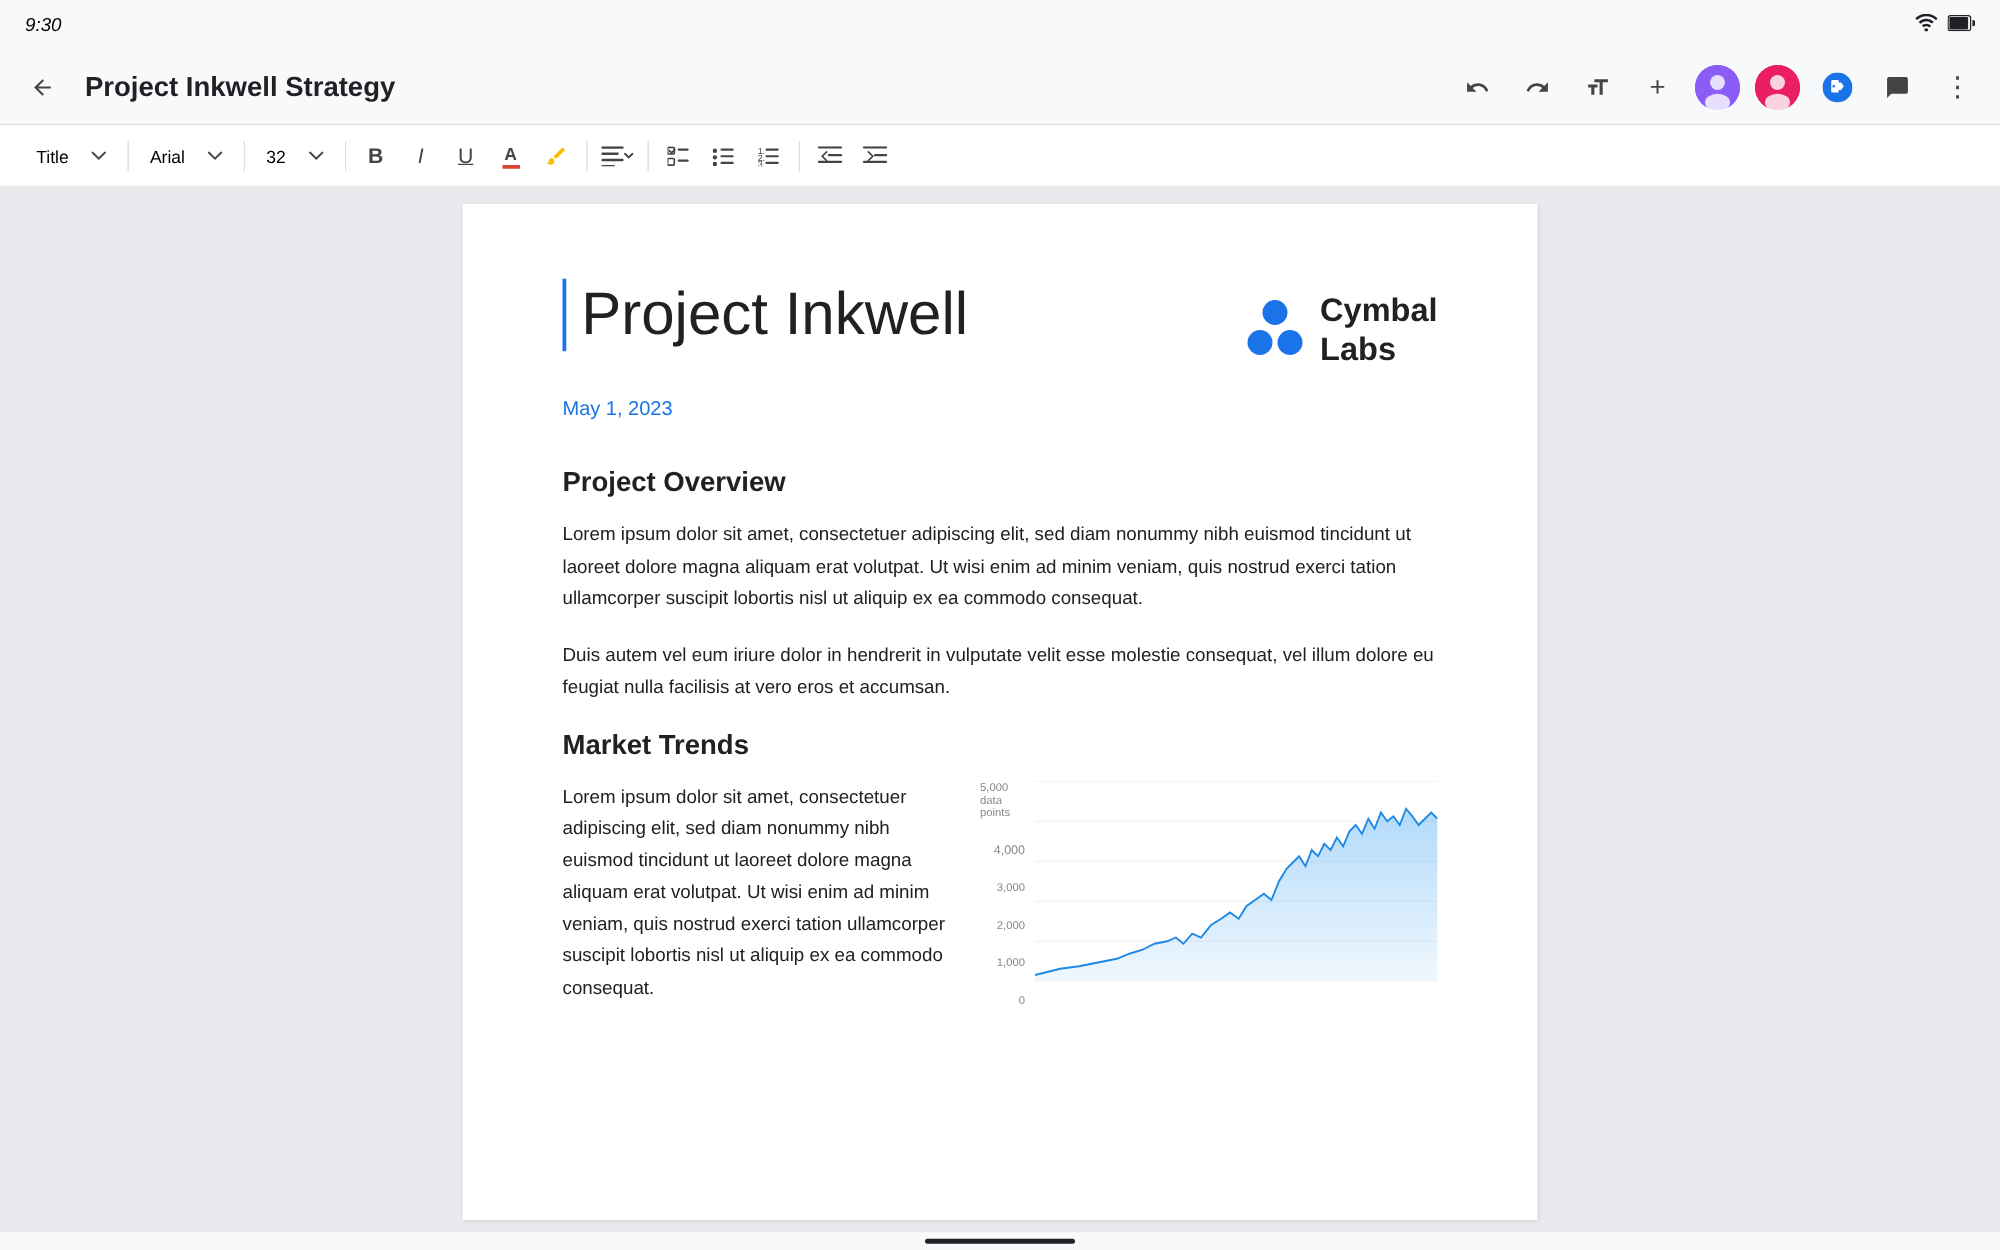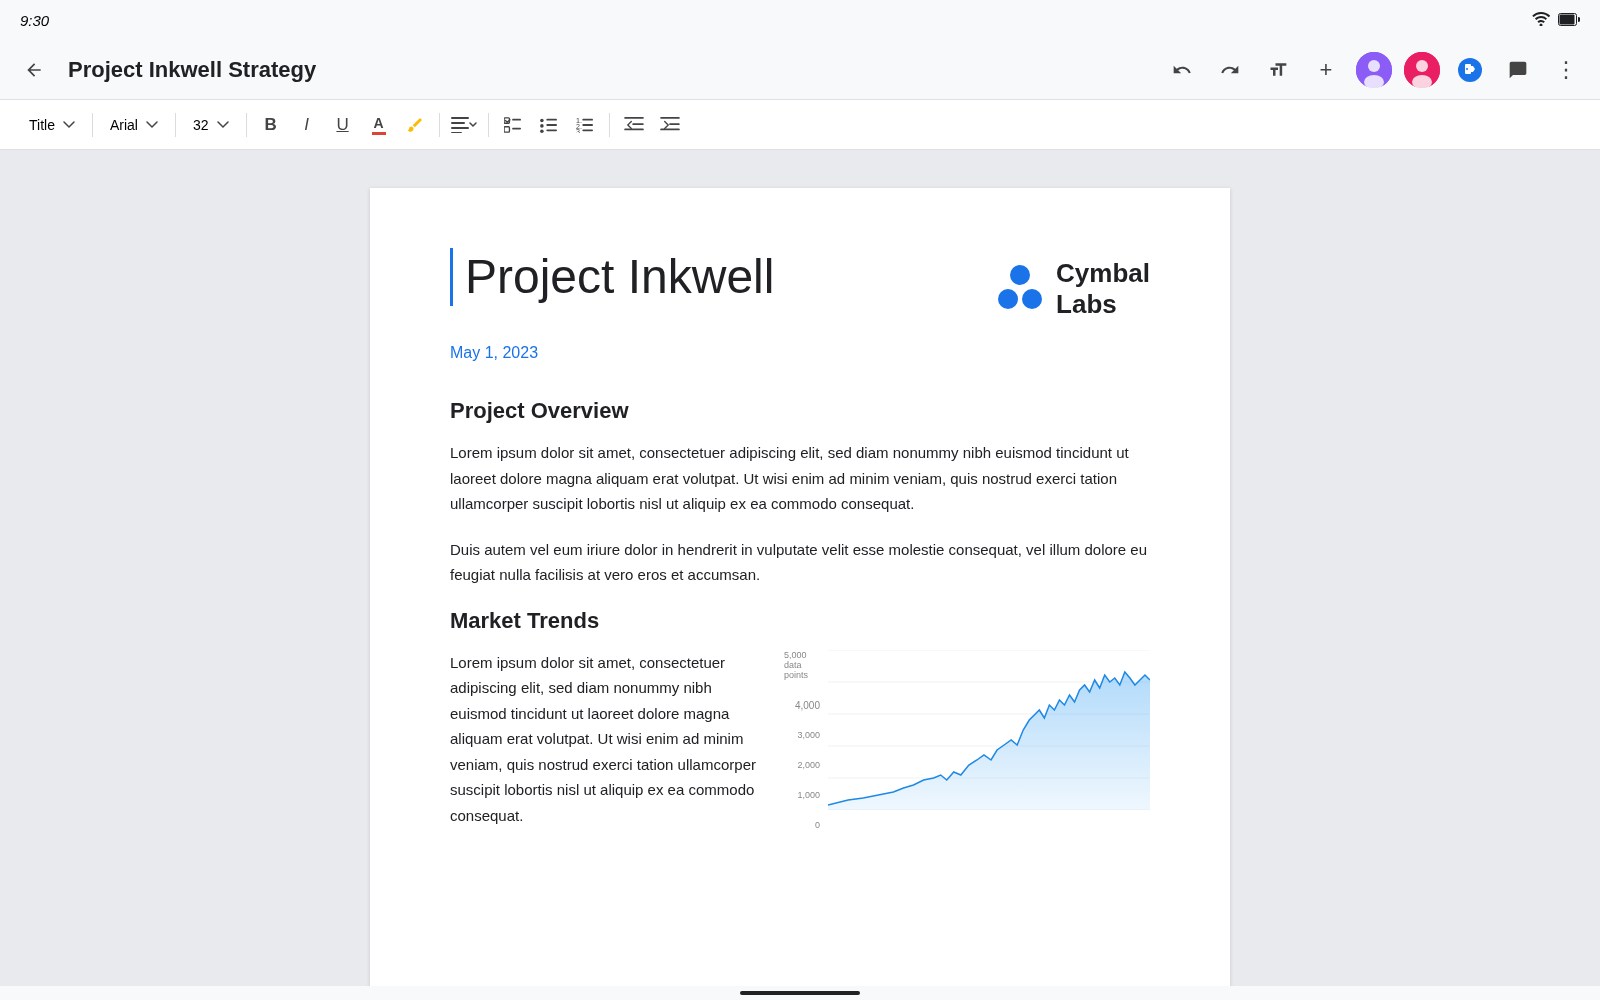--- a/index.html
+++ b/index.html
@@ -91,21 +91,21 @@
     .format-select {
       height: 32px;
       border: 1px solid transparent;
       background: transparent;
       border-radius: 4px;
       padding: 0 8px;
       font-size: 14px;
       cursor: pointer;
       display: flex;
       align-items: center;
-      gap: 8px;
+      gap: 18px;
     }
     .format-divider {
       width: 1px;
       height: 24px;
       background: #dadce0;
       margin: 0 4px;
     }
     .format-btn {
       width: 32px;
       height: 32px;
@@ -122,21 +122,21 @@
     .format-btn.bold { font-weight: 900; font-size: 17px; }
     .format-btn.italic { font-style: italic; font-size: 17px; }
 
     
     .doc-area {
       flex: 1;
       background: #e8eaed;
       overflow-y: auto;
       display: flex;
       justify-content: center;
-      padding: 38px 0 10px;
+      padding: 13px 0 10px;
     }
 
     .doc-page {
       background: #ffffff;
       width: 860px;
       min-height: 800px;
       box-shadow: 0 1px 4px rgba(0,0,0,0.15);
       padding: 60px 80px 60px 80px;
       position: relative;
     }

